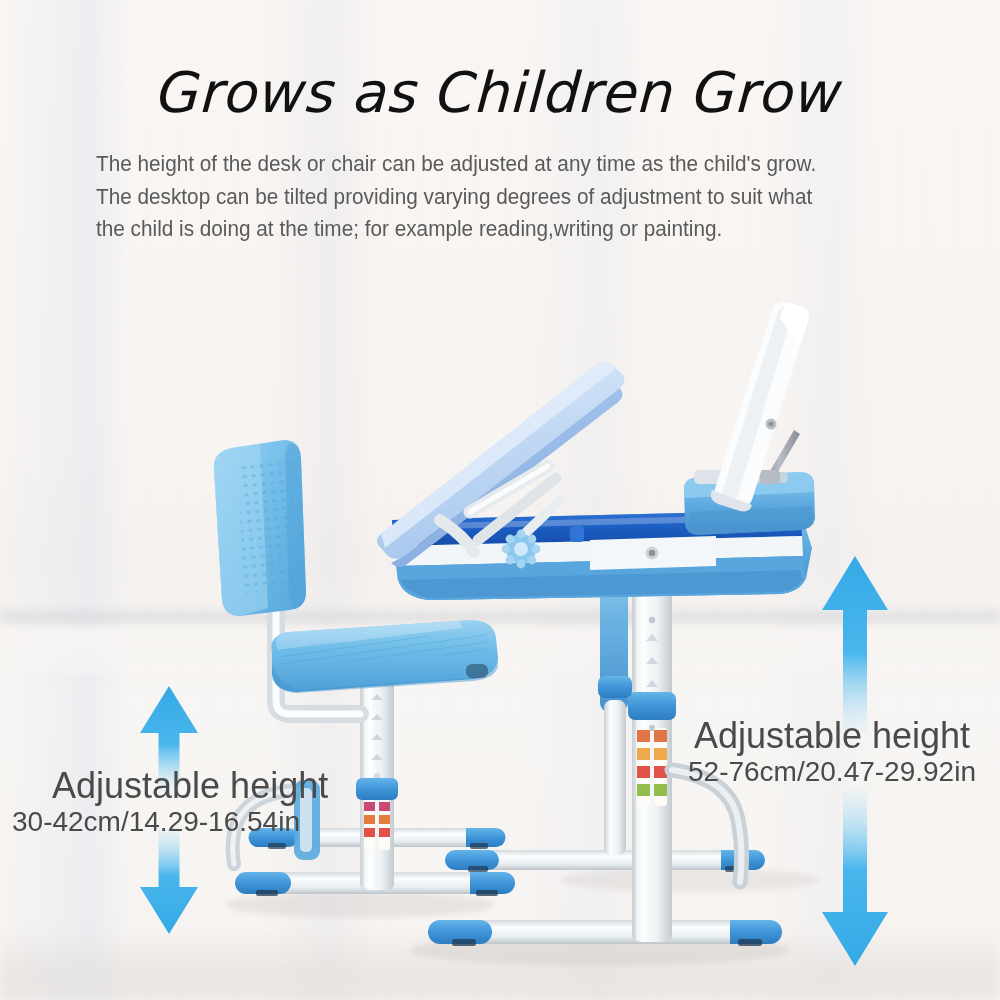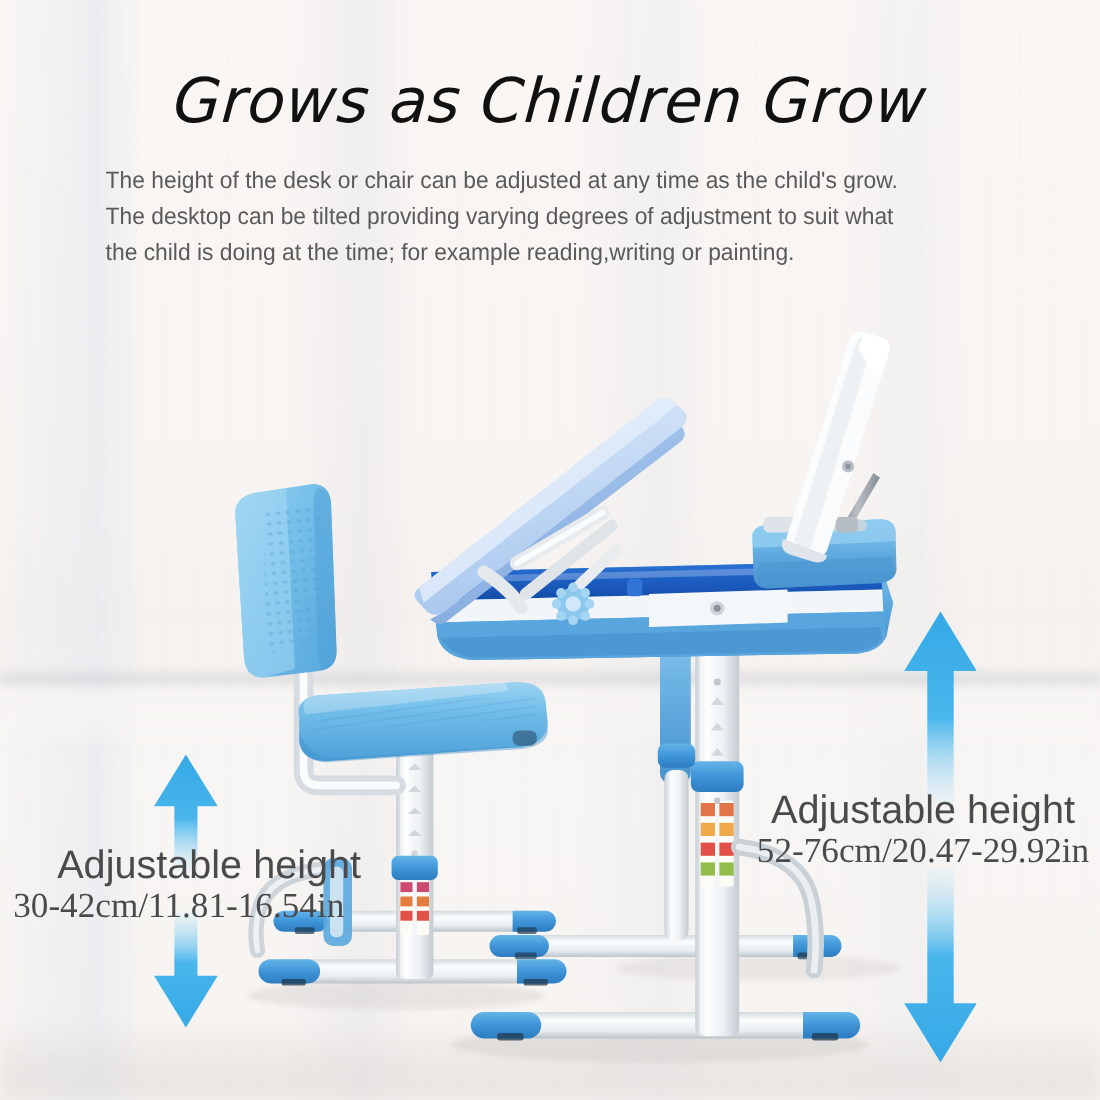--- a/index.html
+++ b/index.html
@@ -61,21 +61,21 @@
     position:absolute;left:96px;top:148px;width:850px;
     font-family:"Liberation Sans", sans-serif;
     font-size:21.5px;color:#5a5a5a;line-height:1.52;
     transform:scaleX(.965);transform-origin:left top;
   }
   .subcopy p{margin:0;}
 
   
   .ann{position:absolute;color:#4a4a4a;font-family:"Liberation Sans", sans-serif;white-space:nowrap;}
   .ann .l1{font-size:36px;line-height:1.12;}
-  .ann .l2{font-size:32px;line-height:1.12;font-family:Liberation Serif, serif;}
+  .ann .l2{font-size:28px;line-height:1.12;}
   .ann-right{left:688px;top:716px;}
   .ann-right .l1{text-align:center;}
   .ann-left{left:12px;top:766px;}
   .ann-left .l1{text-align:center;padding-left:40px;}
 
   
   .darrow{position:absolute;}
   .darrow svg{display:block;}
   .arrow-right{left:822px;top:556px;}
   .arrow-left{left:140px;top:686px;}
@@ -439,16 +439,16 @@
           <stop offset="1" stop-color="#35A9E6"></stop>
         </linearGradient>
       </defs>
       <path d="M29 0 L58 47 L39.5 47 L39.5 106 L18.5 106 L18.5 47 L0 47 Z" fill="url(#gUpL)"></path>
       <path d="M29 248 L0 201 L18.5 201 L18.5 142 L39.5 142 L39.5 201 L58 201 Z" fill="url(#gDnL)"></path>
     </svg>
   </div>
 
   <div class="ann ann-left">
     <div class="l1">Adjustable height</div>
-    <div class="l2">30-42cm/11.81-16.54in</div>
+    <div class="l2">30-42cm/14.29-16.54in</div>
   </div>
 
 </div>
 
 </body></html>

